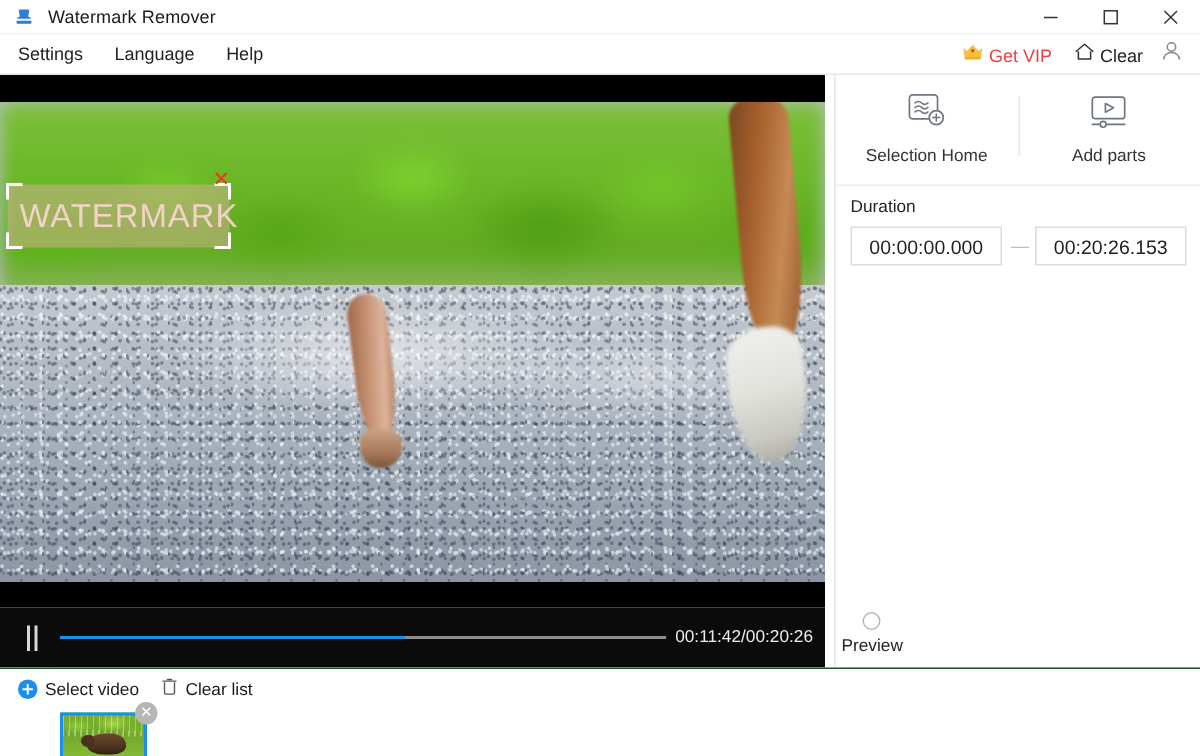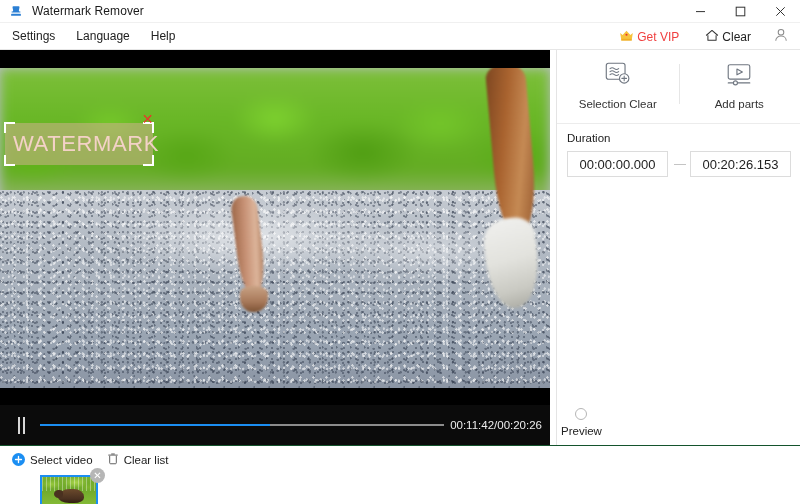--- a/index.html
+++ b/index.html
@@ -54,21 +54,21 @@
   }
   .menu-item {
     font-size: 12px; color: #222;
     padding: 4px 9px;
     margin-left: 3px;
     white-space: nowrap;
   }
   .menubar-right {
     position: absolute; right: 4px; top: 0;
     height: 27px;
-    display: flex; align-items: center; gap: 11px;
+    display: flex; align-items: center; gap: 0px;
   }
   .vip-btn {
     display: flex; align-items: center; gap: 3px;
     padding: 2px 7px; white-space: nowrap;
   }
   .vip-label { font-size: 12px; color: #f04040; }
   .home-btn {
     display: flex; align-items: center; gap: 3px;
     padding: 2px 8px; white-space: nowrap;
   }
@@ -485,21 +485,21 @@
         <span class="tool-ico">
           <svg width="30" height="30" viewBox="0 0 32 32">
             <rect x="3.5" y="3.5" width="20" height="17" rx="2.4" fill="none" stroke="#6f7680" stroke-width="1.2"></rect>
             <path d="M7.5 9.2c1.6-1.4 3-1.4 4.6 0s3 1.4 4.6 0" fill="none" stroke="#6f7680" stroke-width="1.1" stroke-linecap="round"></path>
             <path d="M7.5 12.4c1.6-1.4 3-1.4 4.6 0s3 1.4 4.6 0" fill="none" stroke="#6f7680" stroke-width="1.1" stroke-linecap="round"></path>
             <path d="M7.5 15.6c1.6-1.4 3-1.4 4.6 0s3 1.4 4.6 0" fill="none" stroke="#6f7680" stroke-width="1.1" stroke-linecap="round"></path>
             <circle cx="22.6" cy="19.6" r="5" fill="#ffffff" stroke="#6f7680" stroke-width="1.2"></circle>
             <path d="M22.6 17.1v5M20.1 19.6h5" stroke="#6f7680" stroke-width="1.1" stroke-linecap="round"></path>
           </svg>
         </span>
-        <span class="tool-label">Selection Clear</span>
+        <span class="tool-label">Selection Home</span>
       </div>
       <div class="tool-sep"></div>
       <div class="tool">
         <span class="tool-ico">
           <svg width="30" height="30" viewBox="0 0 32 32">
             <rect x="4.5" y="5" width="23" height="15.4" rx="2" fill="none" stroke="#6f7680" stroke-width="1.2"></rect>
             <path d="M13.8 9.6l5.8 3.1-5.8 3.1z" fill="none" stroke="#6f7680" stroke-width="1.2" stroke-linejoin="round"></path>
             <path d="M4.5 24.4h23" stroke="#6f7680" stroke-width="1.2" stroke-linecap="round"></path>
             <circle cx="12.2" cy="24.4" r="2.1" fill="#ffffff" stroke="#6f7680" stroke-width="1.2"></circle>
           </svg>

